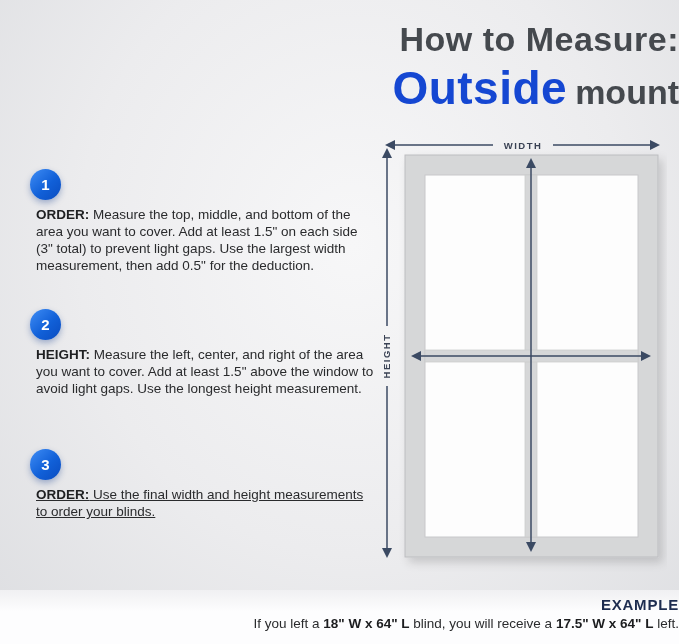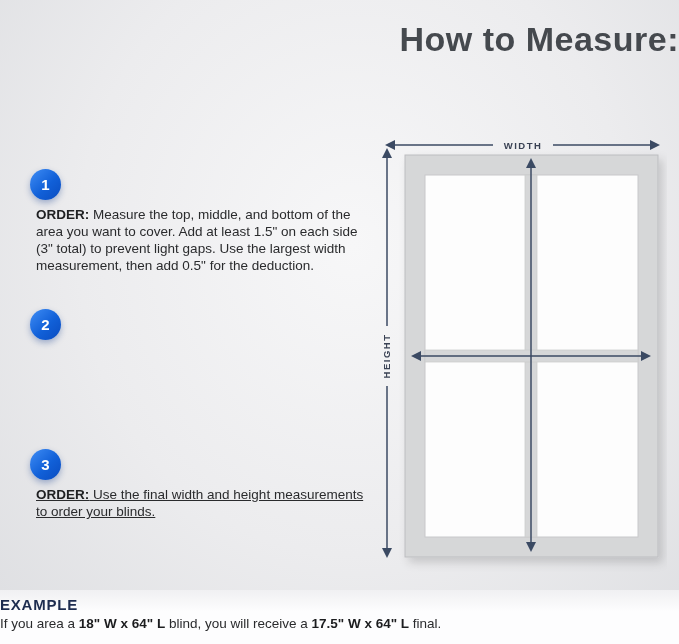--- a/index.html
+++ b/index.html
@@ -34,46 +34,53 @@
   .text-2 { top:346px; }
   .text-3 { top:486px;text-decoration:underline; }
   .step-label { font-weight:bold; color:#1f2022; }
   
   .diagram { position:absolute; left:375px; top:128px; width:292px; height:444px; }
   .dim-text { font-weight:bold; fill:#3a4254; }
   
   .footer {
     position:absolute; left:0; bottom:0; width:100%; height:54px;
     background: linear-gradient(#f0f0f2, #fdfdfe 40%);
-    text-align:left; padding-top:6px;
+    text-align:right; padding-top:6px;
   }
   .example-title { font-size:15px; font-weight:bold; color:#1d2c4f; letter-spacing:0.8px; }
   .example-line { margin-top:3px; font-size:13.5px; color:#2a2b2d; }
   .example-line b { color:#1c1d1f; }
 </style>
 </head>
 <body>
 
 <div class="page">
 
   <div class="header">
     <div class="title-line1">How to Measure:</div>
+    <div class="title-line2">
+      <span class="title-emphasis">Outside</span><span class="title-suffix">mount</span>
+    </div>
   </div>
 
   <div class="step-circle circle-1">
     <span>1</span>
   </div>
   <p class="step-text text-1">
     <span class="step-label">ORDER:</span>
     <span>Measure the top, middle, and bottom of the area you want to cover. Add at least 1.5" on each side (3" total) to prevent light gaps. Use the largest width measurement, then add 0.5" for the deduction.</span>
   </p>
 
   <div class="step-circle circle-2">
     <span>2</span>
   </div>
+  <p class="step-text text-2">
+    <span class="step-label">HEIGHT:</span>
+    <span>Measure the left, center, and right of the area you want to cover. Add at least 1.5" above the window to avoid light gaps. Use the longest height measurement.</span>
+  </p>
 
   <div class="step-circle circle-3">
     <span>3</span>
   </div>
   <p class="step-text text-3">
     <span class="step-label">ORDER:</span>
     <span>Use the final width and height measurements to order your blinds.</span>
   </p>
 
   <div class="diagram">
@@ -106,16 +113,16 @@
       <polygon points="156,424 151,414 161,414" fill="#3b4a63"></polygon>
 
       <line x1="44" y1="228" x2="268" y2="228" stroke="#3b4a63" stroke-width="1.5"></line>
       <polygon points="36,228 46,223 46,233" fill="#3b4a63"></polygon>
       <polygon points="276,228 266,223 266,233" fill="#3b4a63"></polygon>
     </svg>
   </div>
 
   <div class="footer">
     <div class="example-title">EXAMPLE</div>
-    <div class="example-line"><span>If you area a </span><b>18" W x 64" L</b><span> blind, you will receive a </span><b>17.5" W x 64" L</b><span> final.</span></div>
+    <div class="example-line"><span>If you left a </span><b>18" W x 64" L</b><span> blind, you will receive a </span><b>17.5" W x 64" L</b><span> left.</span></div>
   </div>
 
 </div>
 
 </body></html>

